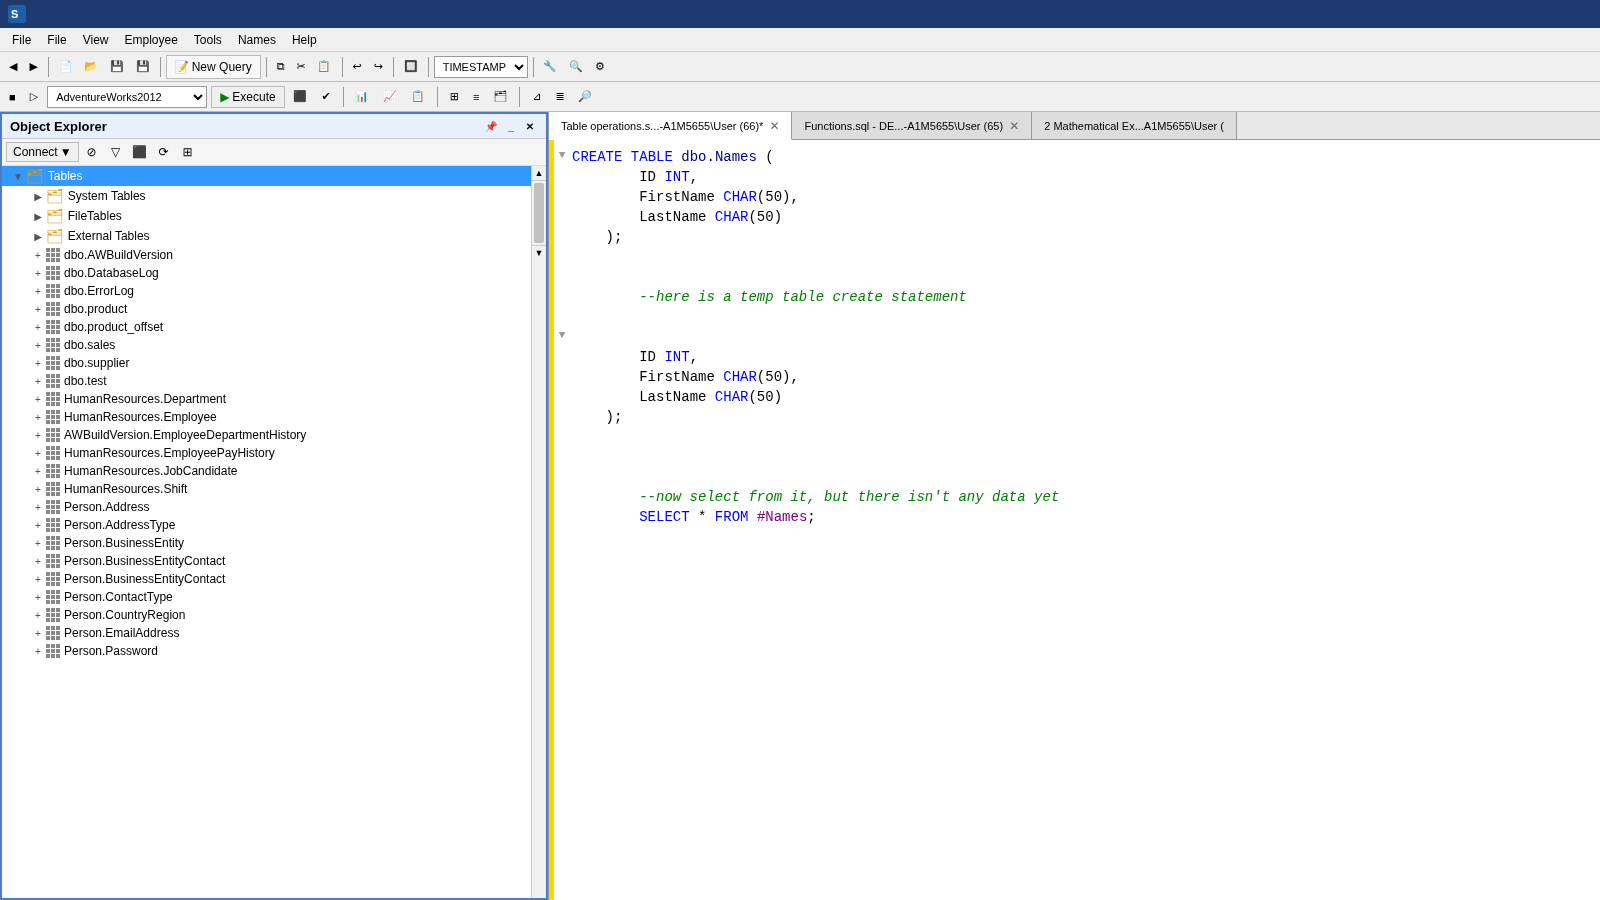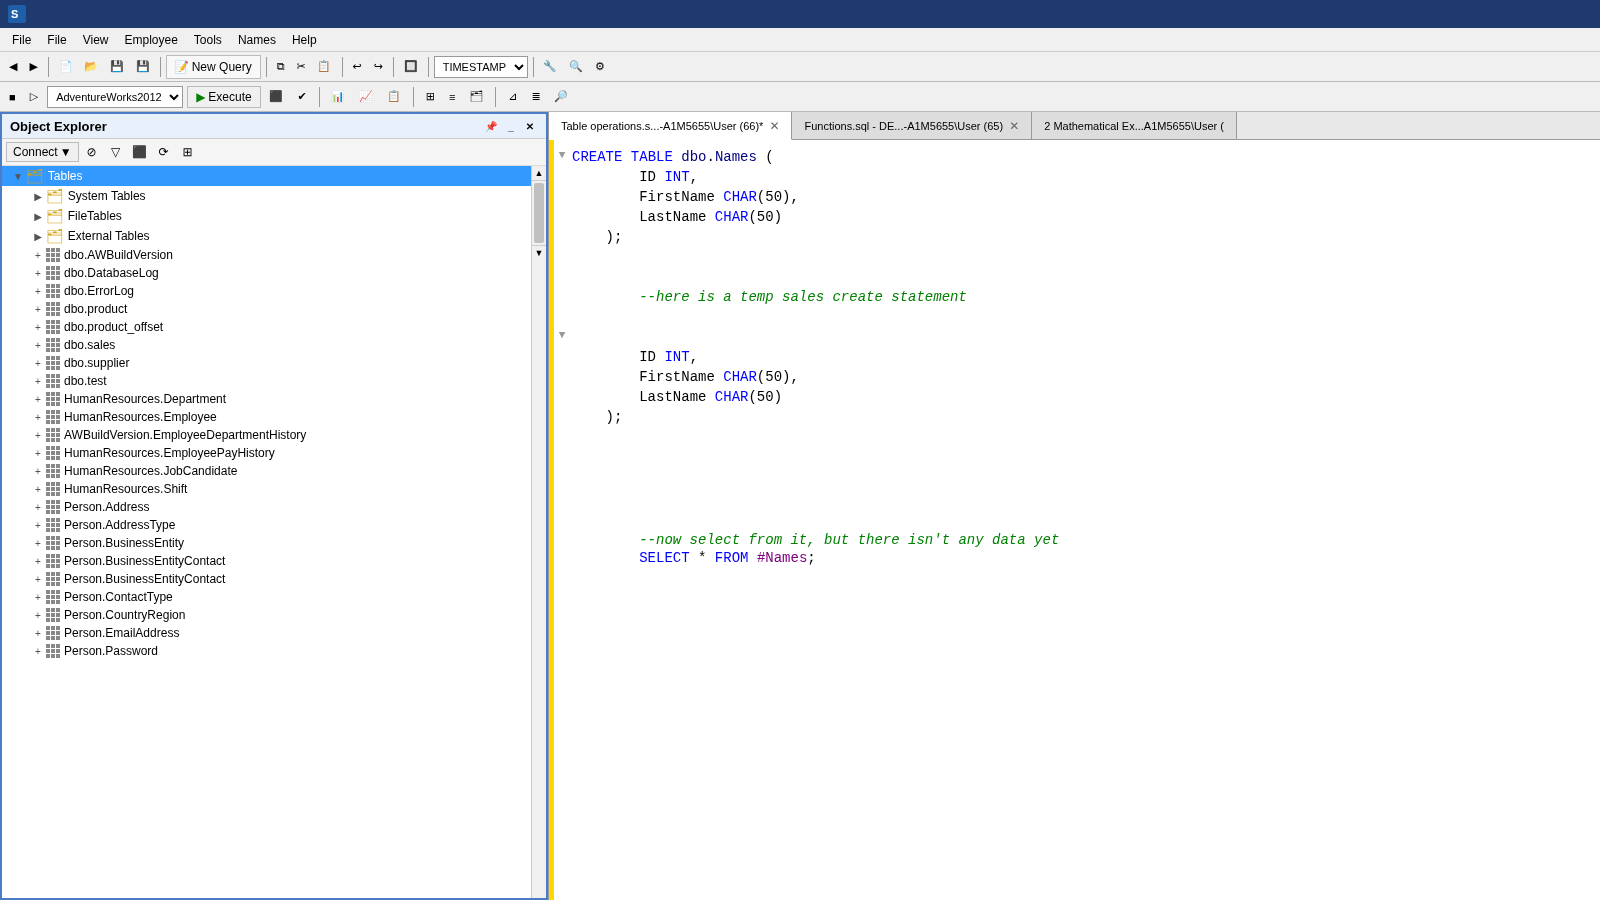--- a/index.html
+++ b/index.html
@@ -14,21 +14,21 @@
 
     
     .toolbar { background: #f0f0f0; height: 30px; display: flex; align-items: center; padding: 0 4px; border-bottom: 1px solid #bbb; gap: 2px; }
     .toolbar-btn { height: 24px; padding: 0 4px; background: transparent; border: 1px solid transparent; cursor: pointer; display: flex; align-items: center; font-size: 11px; gap: 2px; }
     .toolbar-sep { width: 1px; height: 20px; background: #999; margin: 0 3px; }
     .new-query-btn { background: #f8f8f8; border: 1px solid #bbb !important; padding: 2px 8px; font-size: 12px; }
     .toolbar-dropdown { height: 22px; border: 1px solid #999; background: white; font-size: 11px; padding: 0 4px; }
 
     
     .toolbar2 { background: #f0f0f0; height: 30px; display: flex; align-items: center; padding: 0 4px; border-bottom: 1px solid #bbb; gap: 4px; }
-    .db-dropdown { height: 22px; border: 1px solid #999; background: white; font-size: 11px; padding: 0 4px; width: 136px; }
+    .db-dropdown { height: 22px; border: 1px solid #999; background: white; font-size: 11px; padding: 0 4px; width: 160px; }
     .execute-btn { background: #f0f0f0; border: 1px solid #bbb; height: 22px; padding: 0 8px; cursor: pointer; font-size: 12px; display: flex; align-items: center; gap: 3px; }
 
     
     .main-area { display: flex; height: calc(900px - 28px - 24px - 30px - 30px); }
 
     
     .object-explorer { width: 548px; border: 2px solid #4a7cc7; background: white; display: flex; flex-direction: column; }
     .oe-header { background: #e8f0fb; padding: 4px 8px; font-weight: bold; font-size: 13px; display: flex; align-items: center; justify-content: space-between; border-bottom: 1px solid #ccc; }
     .oe-header-title { font-size: 13px; font-weight: bold; }
     .oe-header-controls { display: flex; gap: 3px; }
@@ -657,21 +657,21 @@
           <div class="code-line">
             <span style="width: 18px; text-align: center; color: rgb(153, 153, 153); font-size: 11px; cursor: pointer; flex-shrink: 0; padding-right: 2px;"></span>
             <span style="flex: 1 1 0%; white-space: pre;">&nbsp;</span>
           </div>
           <div class="code-line">
             <span style="width: 18px; text-align: center; color: rgb(153, 153, 153); font-size: 11px; cursor: pointer; flex-shrink: 0; padding-right: 2px;"></span>
             <span style="flex: 1 1 0%; white-space: pre;">&nbsp;</span>
           </div>
           <div class="code-line">
             <span style="width: 18px; text-align: center; color: rgb(153, 153, 153); font-size: 11px; cursor: pointer; flex-shrink: 0; padding-right: 2px;"></span>
-            <span style="flex: 1 1 0%; white-space: pre;"><span style="color: rgb(0, 128, 0); font-style: italic;">        --here is a temp sales create statement</span></span>
+            <span style="flex: 1 1 0%; white-space: pre;"><span style="color: rgb(0, 128, 0); font-style: italic;">        --here is a temp table create statement</span></span>
           </div>
           <div class="code-line">
             <span style="width: 18px; text-align: center; color: rgb(153, 153, 153); font-size: 11px; cursor: pointer; flex-shrink: 0; padding-right: 2px;"></span>
             <span style="flex: 1 1 0%; white-space: pre;">&nbsp;</span>
           </div>
           <div class="code-line">
             <span style="width: 18px; text-align: center; color: rgb(153, 153, 153); font-size: 11px; cursor: pointer; flex-shrink: 0; padding-right: 2px;">▼</span>
           </div>
           <div class="code-line">
             <span style="width: 18px; text-align: center; color: rgb(153, 153, 153); font-size: 11px; cursor: pointer; flex-shrink: 0; padding-right: 2px;"></span>
@@ -696,21 +696,21 @@
           <div class="code-line">
             <span style="width: 18px; text-align: center; color: rgb(153, 153, 153); font-size: 11px; cursor: pointer; flex-shrink: 0; padding-right: 2px;"></span>
             <span style="flex: 1 1 0%; white-space: pre;">&nbsp;</span>
           </div>
           <div class="code-line">
             <span style="width: 18px; text-align: center; color: rgb(153, 153, 153); font-size: 11px; cursor: pointer; flex-shrink: 0; padding-right: 2px;"></span>
             <span style="flex: 1 1 0%; white-space: pre;">&nbsp;</span>
           </div>
           <div class="code-line">
             <span style="width: 18px; text-align: center; color: rgb(153, 153, 153); font-size: 11px; cursor: pointer; flex-shrink: 0; padding-right: 2px;"></span>
-            <span style="flex: 1 1 0%; white-space: pre; margin-top: 43px;"><span style="color: rgb(0, 128, 0); font-style: italic;">        --now select from it, but there isn't any data yet</span></span>
+            <span style="flex: 1 1 0%; white-space: pre;"><span style="color: rgb(0, 128, 0); font-style: italic;">        --now select from it, but there isn't any data yet</span></span>
           </div>
           <div class="code-line">
             <span style="width: 18px; text-align: center; color: rgb(153, 153, 153); font-size: 11px; cursor: pointer; flex-shrink: 0; padding-right: 2px;"></span>
             <span style="flex: 1 1 0%; white-space: pre;"><span style="color: rgb(0, 0, 0);">        </span><span style="color: rgb(0, 0, 255);">SELECT</span><span style="color: rgb(0, 0, 0);"> </span><span style="color: rgb(0, 0, 0);">*</span><span style="color: rgb(0, 0, 0);"> </span><span style="color: rgb(0, 0, 255);">FROM</span><span style="color: rgb(0, 0, 0);"> </span><span style="color: rgb(128, 0, 128);">#Names</span><span style="color: rgb(0, 0, 0);">;</span></span>
           </div>
         </div>
     </div>
   </div>
 
 </div>

